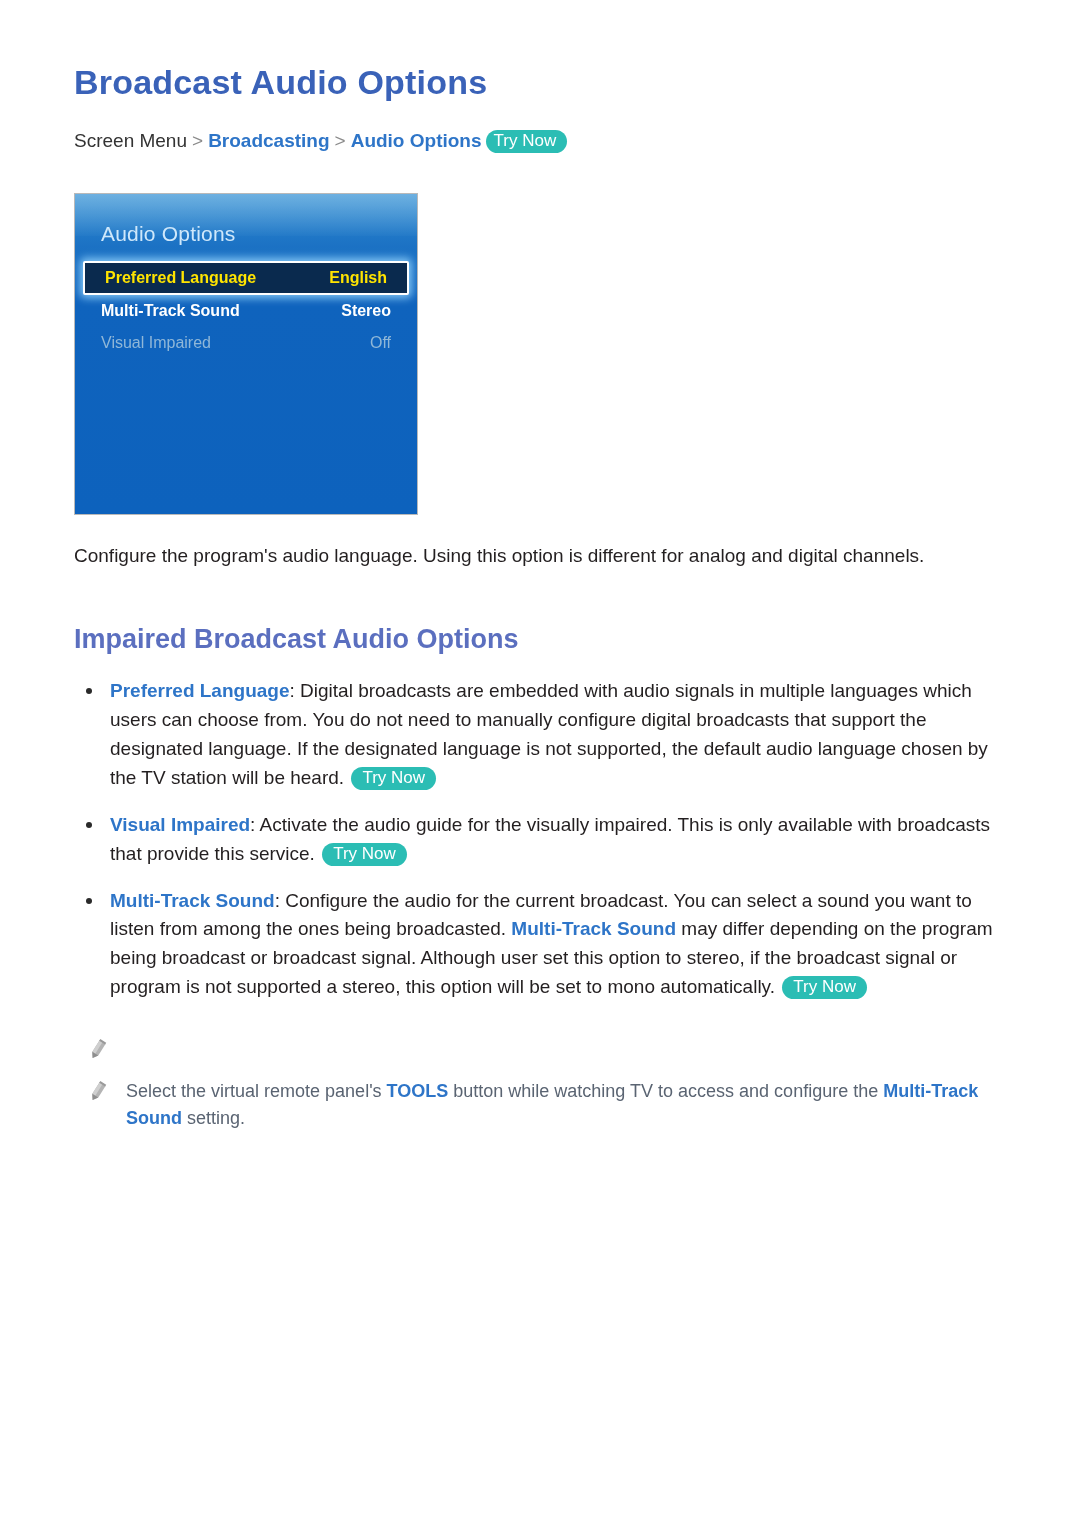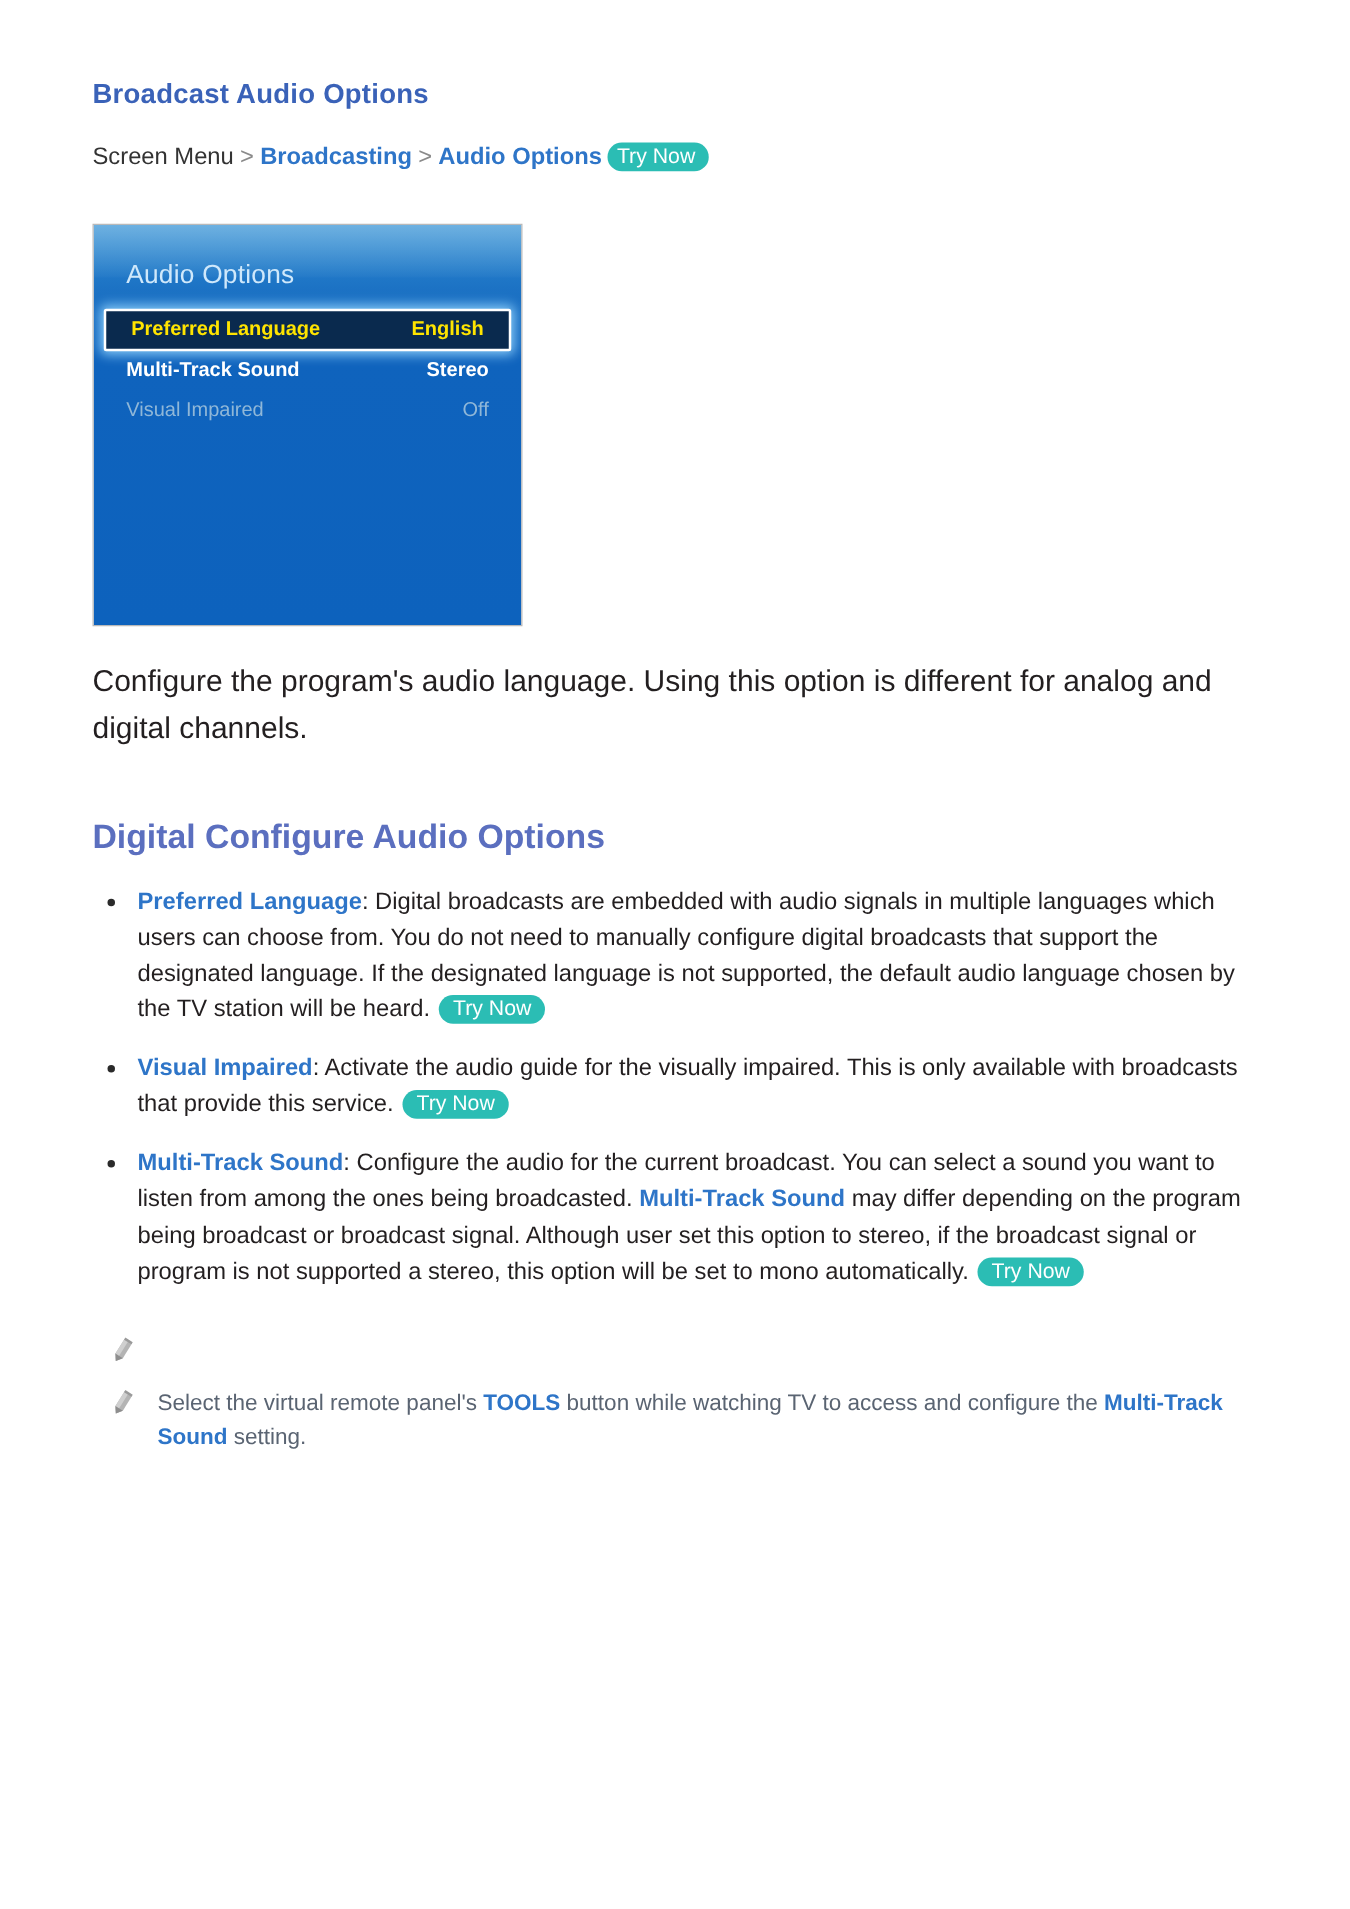--- a/index.html
+++ b/index.html
@@ -24,21 +24,21 @@
   }
   .content {
     position: absolute;
     left: 74px;
     top: 62px;
     width: 940px;
   }
 
   
   .page-title {
-    font-size: 22px;
+    font-size: 34px;
     font-weight: bold;
     color: #3a62b8;
     letter-spacing: 0.2px;
     line-height: 1.2;
     margin: 0 0 26px 0;
   }
 
   
   .breadcrumb {
     font-size: 19px;
@@ -146,21 +146,21 @@
   .note .note-text {
     font-size: 18px;
     line-height: 1.5;
     color: #5a6472;
   }
   .note.small .note-text { color: #5a6472; }
   .note .note-text .hl { color: #2e75c8; font-weight: bold; }
 
   
   .body-para {
-    font-size: 24px;
+    font-size: 19px;
     line-height: 1.55;
     color: #231f20;
     margin: 26px 0 0 0;
   }
 
   
   .section-heading {
     font-size: 27px;
     font-weight: bold;
     color: #5b6fbf;
@@ -223,21 +223,21 @@
           <span class="tv-label">Visual Impaired</span>
           <span class="tv-value">Off</span>
         </div>
 
       </div>
     </div>
 
 
     <p class="body-para">Configure the program's audio language. Using this option is different for analog and digital channels.</p>
 
-    <h2 class="section-heading">Digital Configure Audio Options</h2>
+    <h2 class="section-heading">Impaired Broadcast Audio Options</h2>
 
     <div class="bullet">
       <span class="term">Preferred Language</span><span>:</span><span> Digital broadcasts are embedded with audio signals in multiple languages which users can choose from. You do not need to manually configure digital broadcasts that support the designated language. If the designated language is not supported, the default audio language chosen by the TV station will be heard. </span><span class="try-now">Try Now</span>
     </div>
 
     <div class="bullet">
       <span class="term">Visual Impaired</span><span>:</span><span> Activate the audio guide for the visually impaired. This is only available with broadcasts that provide this service. </span><span class="try-now">Try Now</span>
     </div>
 
 

